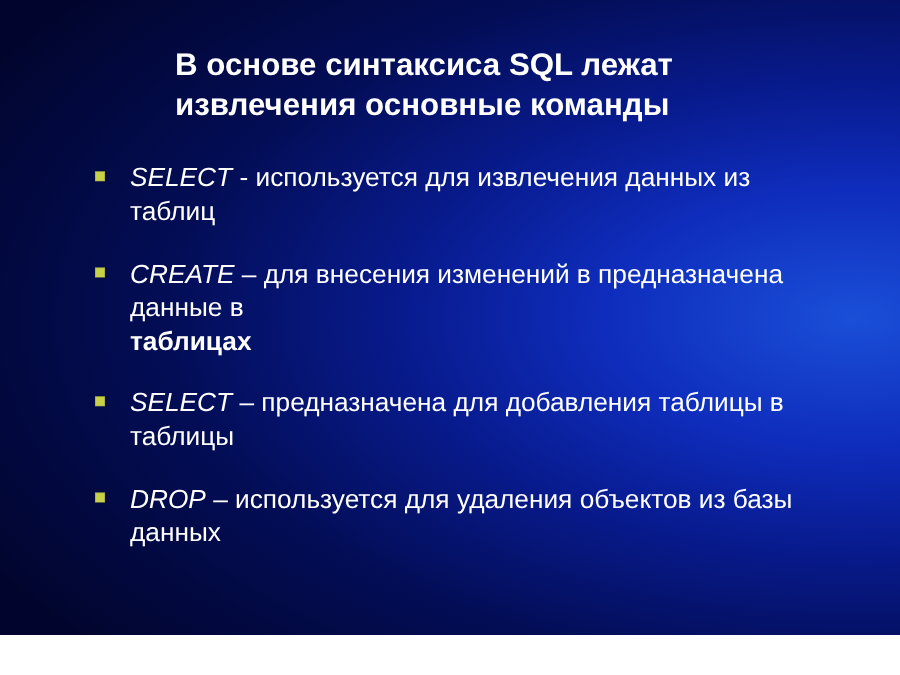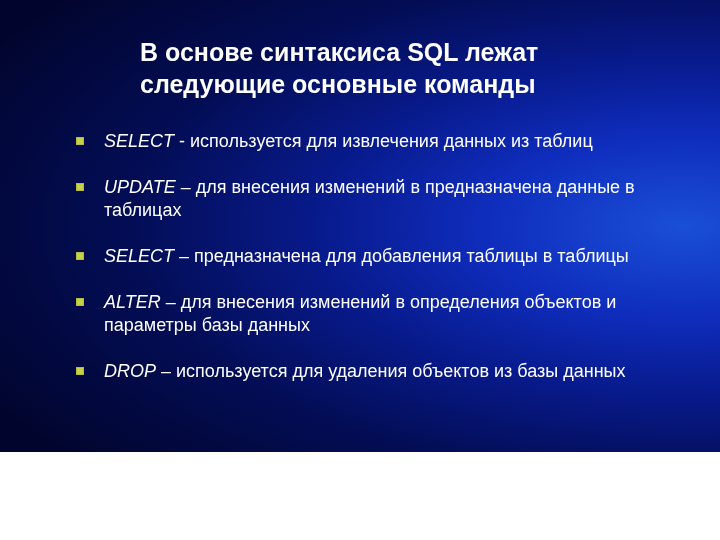--- a/index.html
+++ b/index.html
@@ -5,21 +5,21 @@
   html, body {
     margin: 0;
     padding: 0;
     width: 720px;
     height: 540px;
     overflow: hidden;
     font-family: Arial, "Helvetica Neue", sans-serif;
   }
   .slide {
     width: 720px;
-    height: 452px;
+    height: 508px;
     background: radial-gradient(ellipse 110% 80% at 95% 50%,
                 #1a4fd8 0%,
                 #0f2dbd 25%,
                 #081b8f 45%,
                 #030d55 70%,
                 #01052e 100%);
     color: #ffffff;
     box-sizing: border-box;
     padding: 36px 50px 36px 50px;
   }
@@ -30,63 +30,60 @@
     margin: 0 0 30px 90px;
     text-align: left;
   }
   ul.cmds {
     list-style: none;
     margin: 0;
     padding: 0 0 0 26px;
   }
   ul.cmds li {
     position: relative;
-    font-size: 18px;
+    font-size: 21px;
     line-height: 1.28;
     margin-bottom: 23px;
     padding-left: 28px;
   }
   ul.cmds li::before {
     content: "";
     position: absolute;
     left: 0;
     top: 7px;
     width: 8px;
     height: 8px;
     background: #c8d04a;
     box-shadow: 0 0 0 0.5px rgba(0,0,0,0.2) inset;
   }
   .cmd {
     font-style: italic;
   }
   .desc-cont {
     display: block;
+    font-weight: bold;
   }
 </style>
 </head>
 <body>
 
 <div class="slide">
   <h1 class="title">
     <span>В основе синтаксиса SQL лежат</span><br>
-    <span>следующие основные команды</span>
+    <span>извлечения основные команды</span>
   </h1>
 
   <ul class="cmds">
     <li>
       <span class="cmd">SELECT</span><span> - </span><span>используется для извлечения данных из таблиц</span>
     </li>
     <li>
-      <span class="cmd">UPDATE</span><span> – </span><span>для внесения изменений в предназначена данные в</span>
+      <span class="cmd">CREATE</span><span> – </span><span>для внесения изменений в предназначена данные в</span>
       <span class="desc-cont">таблицах</span>
     </li>
     <li>
       <span class="cmd">SELECT</span><span> – </span><span>предназначена для добавления таблицы в таблицы</span>
-    </li>
-    <li>
-      <span class="cmd">ALTER</span><span> – </span><span>для внесения изменений в определения объектов и</span>
-      <span class="desc-cont">параметры базы данных</span>
     </li>
     <li>
       <span class="cmd">DROP</span><span> – </span><span>используется для удаления объектов из базы данных</span>
     </li>
   </ul>
 </div>
 
 </body></html>

